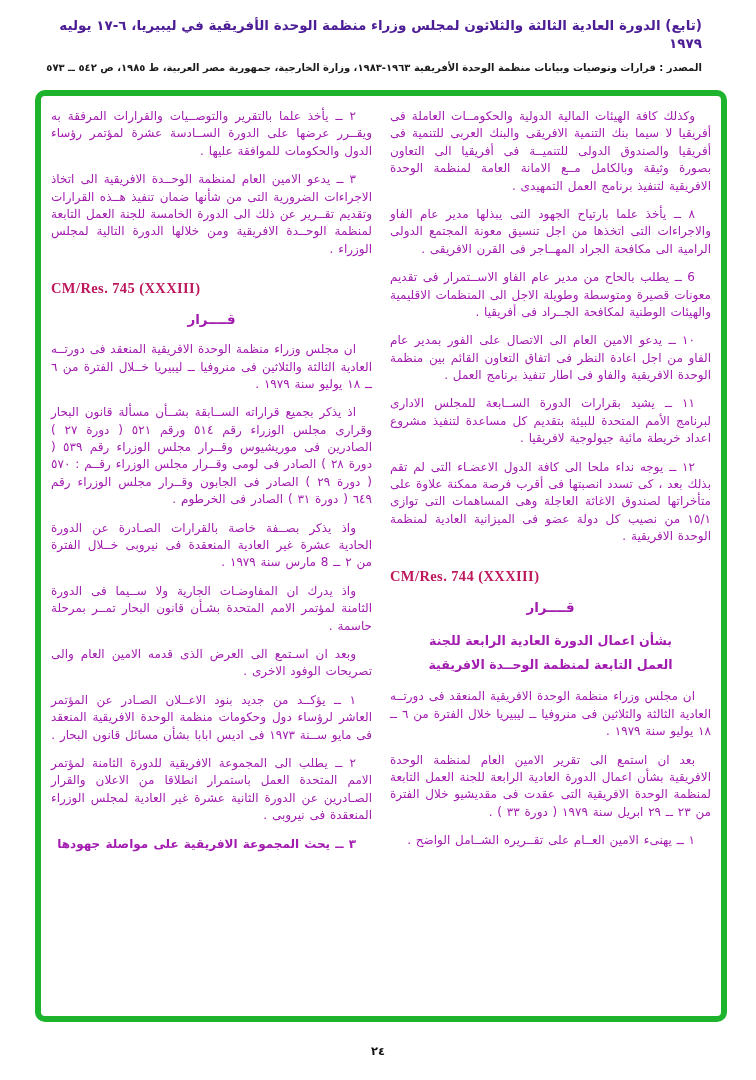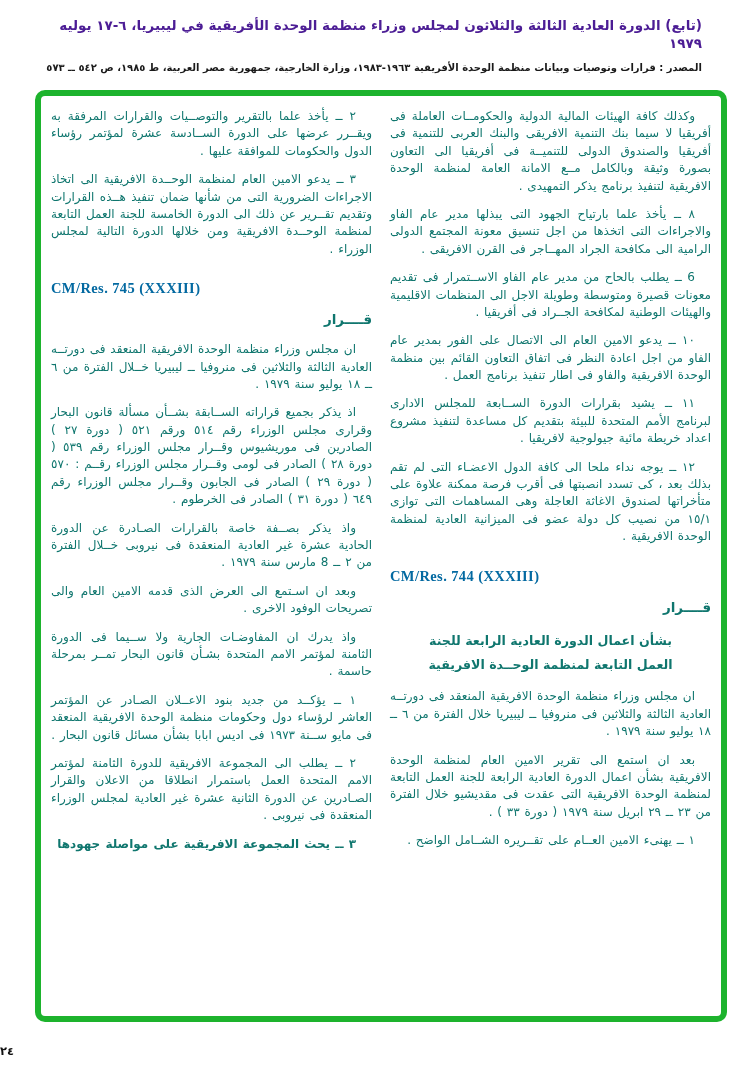--- a/index.html
+++ b/index.html
@@ -28,60 +28,60 @@
     width:692px; height:932px; box-sizing:border-box;
     border:6px solid #1db32d; border-radius:10px;
     background:#fff; overflow:hidden;
   }
   .columns {
     display:flex; direction:rtl; gap:18px;
     padding:12px 10px 0 10px; height:100%; box-sizing:border-box;
   }
   .col { flex:1; direction:rtl; min-width:0; }
   
-  .blk { color:#0f766e; }
+  .blk { color:#a21caf; }
   .blk.paragraph {
     font-size:12px; line-height:1.45; text-align:justify;
     text-indent:16px; margin:0 0 11px 0; word-spacing:1px;
   }
   .blk.paragraph.bold { font-weight:bold; }
   .blk.rescode {
     direction:ltr; text-align:left; unicode-bidi:embed;
     font-family:"Liberation Serif", serif;
     font-size:14.5px; font-weight:600; letter-spacing:0.4px;
-    margin:22px 0 6px 0; color:#0369a1;
+    margin:22px 0 6px 0; color:#be185d;
   }
   .blk.heading {
-    font-weight:bold; font-size:13.5px;
+    text-align:center; font-weight:bold; font-size:13.5px;
     margin:14px 0 14px 0; letter-spacing:1px;
   }
   .blk.subtitle {
     text-align:center; font-weight:bold; font-size:12.6px;
     line-height:1.9; margin:0 0 12px 0; white-space:pre-line;
   }
   
   .page-number {
     position:absolute; bottom:22px; left:0; right:0;
-    font-size:11.5px; font-weight:bold; color:#111;
+    text-align:center; font-size:11.5px; font-weight:bold; color:#111;
   }
 </style>
 </head>
 <body>
 
 <div class="page">
 
   <div class="header">
     <div class="header-title">(تابع) الدورة العادية الثالثة والثلاثون لمجلس وزراء منظمة الوحدة الأفريقية في ليبيريا، ٦-١٧ يوليه ١٩٧٩</div>
     <div class="header-source">المصدر : قرارات وتوصيات وبيانات منظمة الوحدة الأفريقية ١٩٦٣-١٩٨٣، وزارة الخارجية، جمهورية مصر العربية، ط ١٩٨٥، ص ٥٤٢ ــ ٥٧٣</div>
   </div>
 
   <div class="content-box" style="border-color: rgb(29, 179, 45);">
     <div class="columns">
       <div class="col">
-          <div class="blk paragraph">وكذلك كافة الهيئات المالية الدولية والحكومــات العاملة فى أفريقيا لا سيما بنك التنمية الافريقى والبنك العربى للتنمية فى أفريقيا والصندوق الدولى للتنميــة فى أفريقيا الى التعاون بصورة وثيقة وبالكامل مــع الامانة العامة لمنظمة الوحدة الافريقية لتنفيذ برنامج يذكر التمهيدى .</div>
+          <div class="blk paragraph">وكذلك كافة الهيئات المالية الدولية والحكومــات العاملة فى أفريقيا لا سيما بنك التنمية الافريقى والبنك العربى للتنمية فى أفريقيا والصندوق الدولى للتنميــة فى أفريقيا الى التعاون بصورة وثيقة وبالكامل مــع الامانة العامة لمنظمة الوحدة الافريقية لتنفيذ برنامج العمل التمهيدى .</div>
           <div class="blk paragraph">٨ ــ يأخذ علما بارتياح الجهود التى يبذلها مدير عام الفاو والاجراءات التى اتخذها من اجل تنسيق معونة المجتمع الدولى الرامية الى مكافحة الجراد المهــاجر فى القرن الافريقى .</div>
           <div class="blk paragraph">6 ــ يطلب بالحاح من مدير عام الفاو الاســتمرار فى تقديم معونات قصيرة ومتوسطة وطويلة الاجل الى المنظمات الاقليمية والهيئات الوطنية لمكافحة الجــراد فى أفريقيا .</div>
           <div class="blk paragraph">١٠ ــ يدعو الامين العام الى الاتصال على الفور بمدير عام الفاو من اجل اعادة النظر فى اتفاق التعاون القائم بين منظمة الوحدة الافريقية والفاو فى اطار تنفيذ برنامج العمل .</div>
           <div class="blk paragraph">١١ ــ يشيد بقرارات الدورة الســابعة للمجلس الادارى لبرنامج الأمم المتحدة للبيئة بتقديم كل مساعدة لتنفيذ مشروع اعداد خريطة مائية جيولوجية لافريقيا .</div>
           <div class="blk paragraph">١٢ ــ يوجه نداء ملحا الى كافة الدول الاعضـاء التى لم تقم بذلك بعد ، كى تسدد انصبتها فى أقرب فرصة ممكنة علاوة على متأخراتها لصندوق الاغاثة العاجلة وهى المساهمات التى توازى ١٥/١ من نصيب كل دولة عضو فى الميزانية العادية لمنظمة الوحدة الافريقية .</div>
           <div class="blk rescode">CM/Res. 744 (XXXIII)</div>
           <div class="blk heading">قــــرار</div>
           <div class="blk subtitle">بشأن اعمال الدورة العادية الرابعة للجنة
 العمل التابعة لمنظمة الوحــدة الافريقية</div>
           <div class="blk paragraph">ان مجلس وزراء منظمة الوحدة الافريقية المنعقد فى دورتــه العادية الثالثة والثلاثين فى منروفيا ــ ليبيريا خلال الفترة من ٦ ــ ١٨ يوليو سنة ١٩٧٩ .</div>
@@ -89,22 +89,22 @@
           <div class="blk paragraph">١ ــ يهنىء الامين العــام على تقــريره الشــامل الواضح .</div>
         </div>
       <div class="col">
           <div class="blk paragraph">٢ ــ يأخذ علما بالتقرير والتوصــيات والقرارات المرفقة به ويقــرر عرضها على الدورة الســادسة عشرة لمؤتمر رؤساء الدول والحكومات للموافقة عليها .</div>
           <div class="blk paragraph">٣ ــ يدعو الامين العام لمنظمة الوحــدة الافريقية الى اتخاذ الاجراءات الضرورية التى من شأنها ضمان تنفيذ هــذه القرارات وتقديم تقــرير عن ذلك الى الدورة الخامسة للجنة العمل التابعة لمنظمة الوحــدة الافريقية ومن خلالها الدورة التالية لمجلس الوزراء .</div>
           <div class="blk rescode">CM/Res. 745 (XXXIII)</div>
           <div class="blk heading">قــــرار</div>
           <div class="blk paragraph">ان مجلس وزراء منظمة الوحدة الافريقية المنعقد فى دورتــه العادية الثالثة والثلاثين فى منروفيا ــ ليبيريا خــلال الفترة من ٦ ــ ١٨ يوليو سنة ١٩٧٩ .</div>
           <div class="blk paragraph">اذ يذكر بجميع قراراته الســابقة بشــأن مسألة قانون البحار وقرارى مجلس الوزراء رقم ٥١٤ ورقم ٥٢١ ( دورة ٢٧ ) الصادرين فى موريشيوس وقــرار مجلس الوزراء رقم ٥٣٩ ( دورة ٢٨ ) الصادر فى لومى وقــرار مجلس الوزراء رقــم : ٥٧٠ ( دورة ٢٩ ) الصادر فى الجابون وقــرار مجلس الوزراء رقم ٦٤٩ ( دورة ٣١ ) الصادر فى الخرطوم .</div>
           <div class="blk paragraph">واذ يذكر بصــفة خاصة بالقرارات الصـادرة عن الدورة الحادية عشرة غير العادية المنعقدة فى نيروبى خــلال الفترة من ٢ ــ 8 مارس سنة ١٩٧٩ .</div>
+          <div class="blk paragraph">واذ يدرك ان المفاوضـات الجارية ولا ســيما فى الدورة الثامنة لمؤتمر الامم المتحدة بشـأن قانون البحار تمــر بمرحلة حاسمة .</div>
           <div class="blk paragraph">وبعد ان اسـتمع الى العرض الذى قدمه الامين العام والى تصريحات الوفود الاخرى .</div>
-          <div class="blk paragraph">واذ يدرك ان المفاوضـات الجارية ولا ســيما فى الدورة الثامنة لمؤتمر الامم المتحدة بشـأن قانون البحار تمــر بمرحلة حاسمة .</div>
           <div class="blk paragraph">١ ــ يؤكــد من جديد بنود الاعــلان الصـادر عن المؤتمر العاشر لرؤساء دول وحكومات منظمة الوحدة الافريقية المنعقد فى مايو ســنة ١٩٧٣ فى اديس ابابا بشأن مسائل قانون البحار .</div>
           <div class="blk paragraph">٢ ــ يطلب الى المجموعة الافريقية للدورة الثامنة لمؤتمر الامم المتحدة العمل باستمرار انطلاقا من الاعلان والقرار الصـادرين عن الدورة الثانية عشرة غير العادية لمجلس الوزراء المنعقدة فى نيروبى .</div>
           <div class="blk paragraph bold">٣ ــ يحث المجموعة الافريقية على مواصلة جهودها</div>
         </div>
     </div>
   </div>
 
   <div class="page-number">٢٤</div>
 
 </div>

